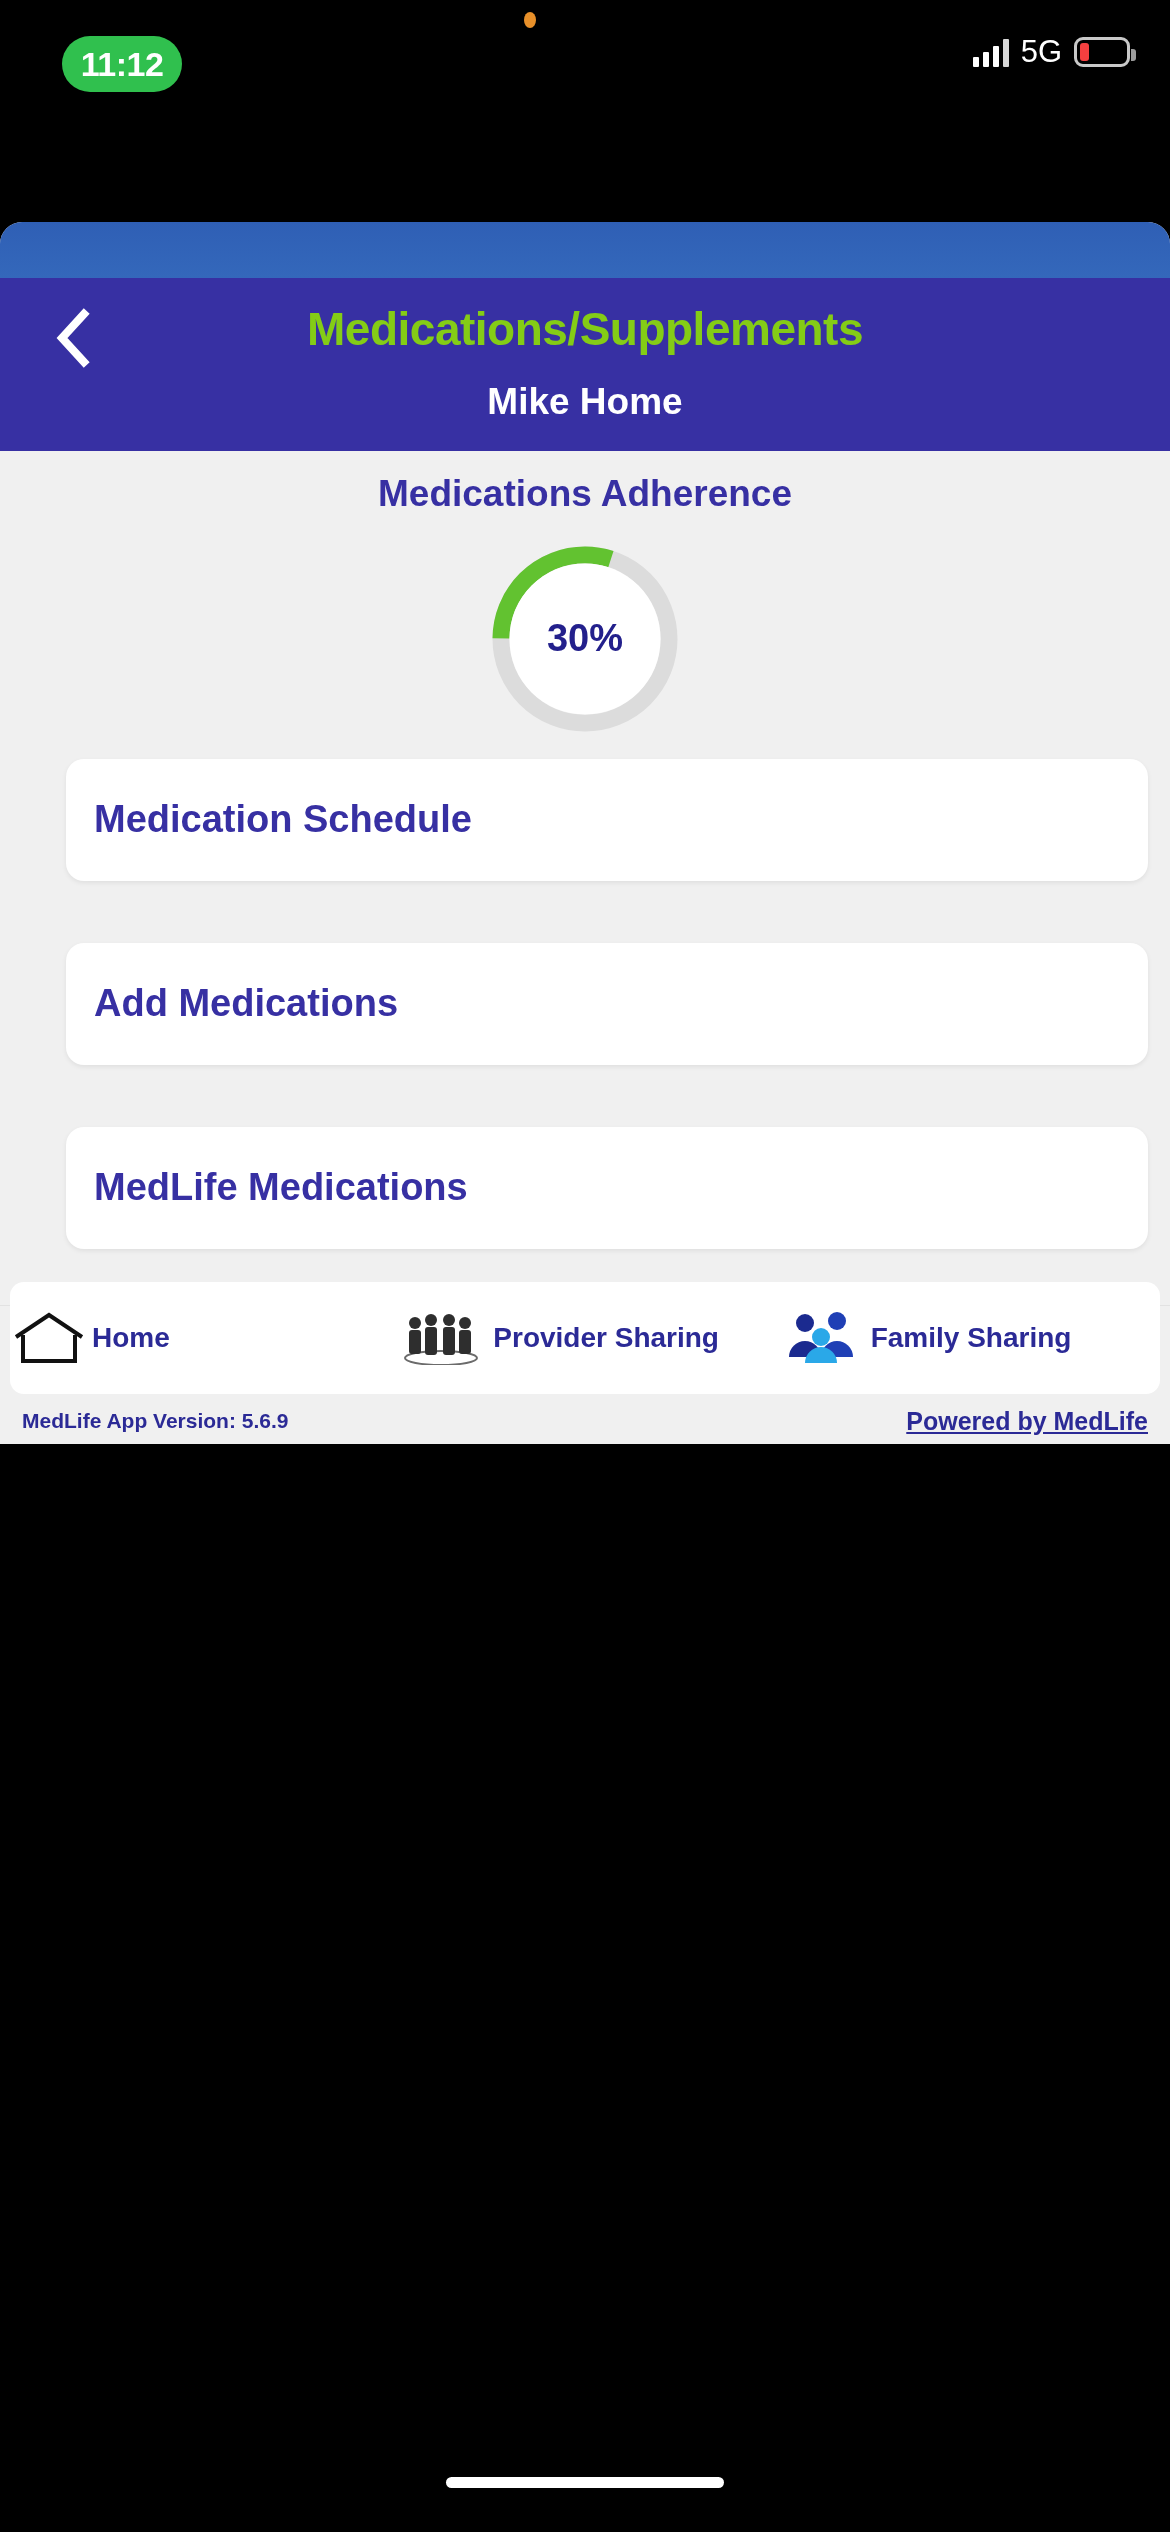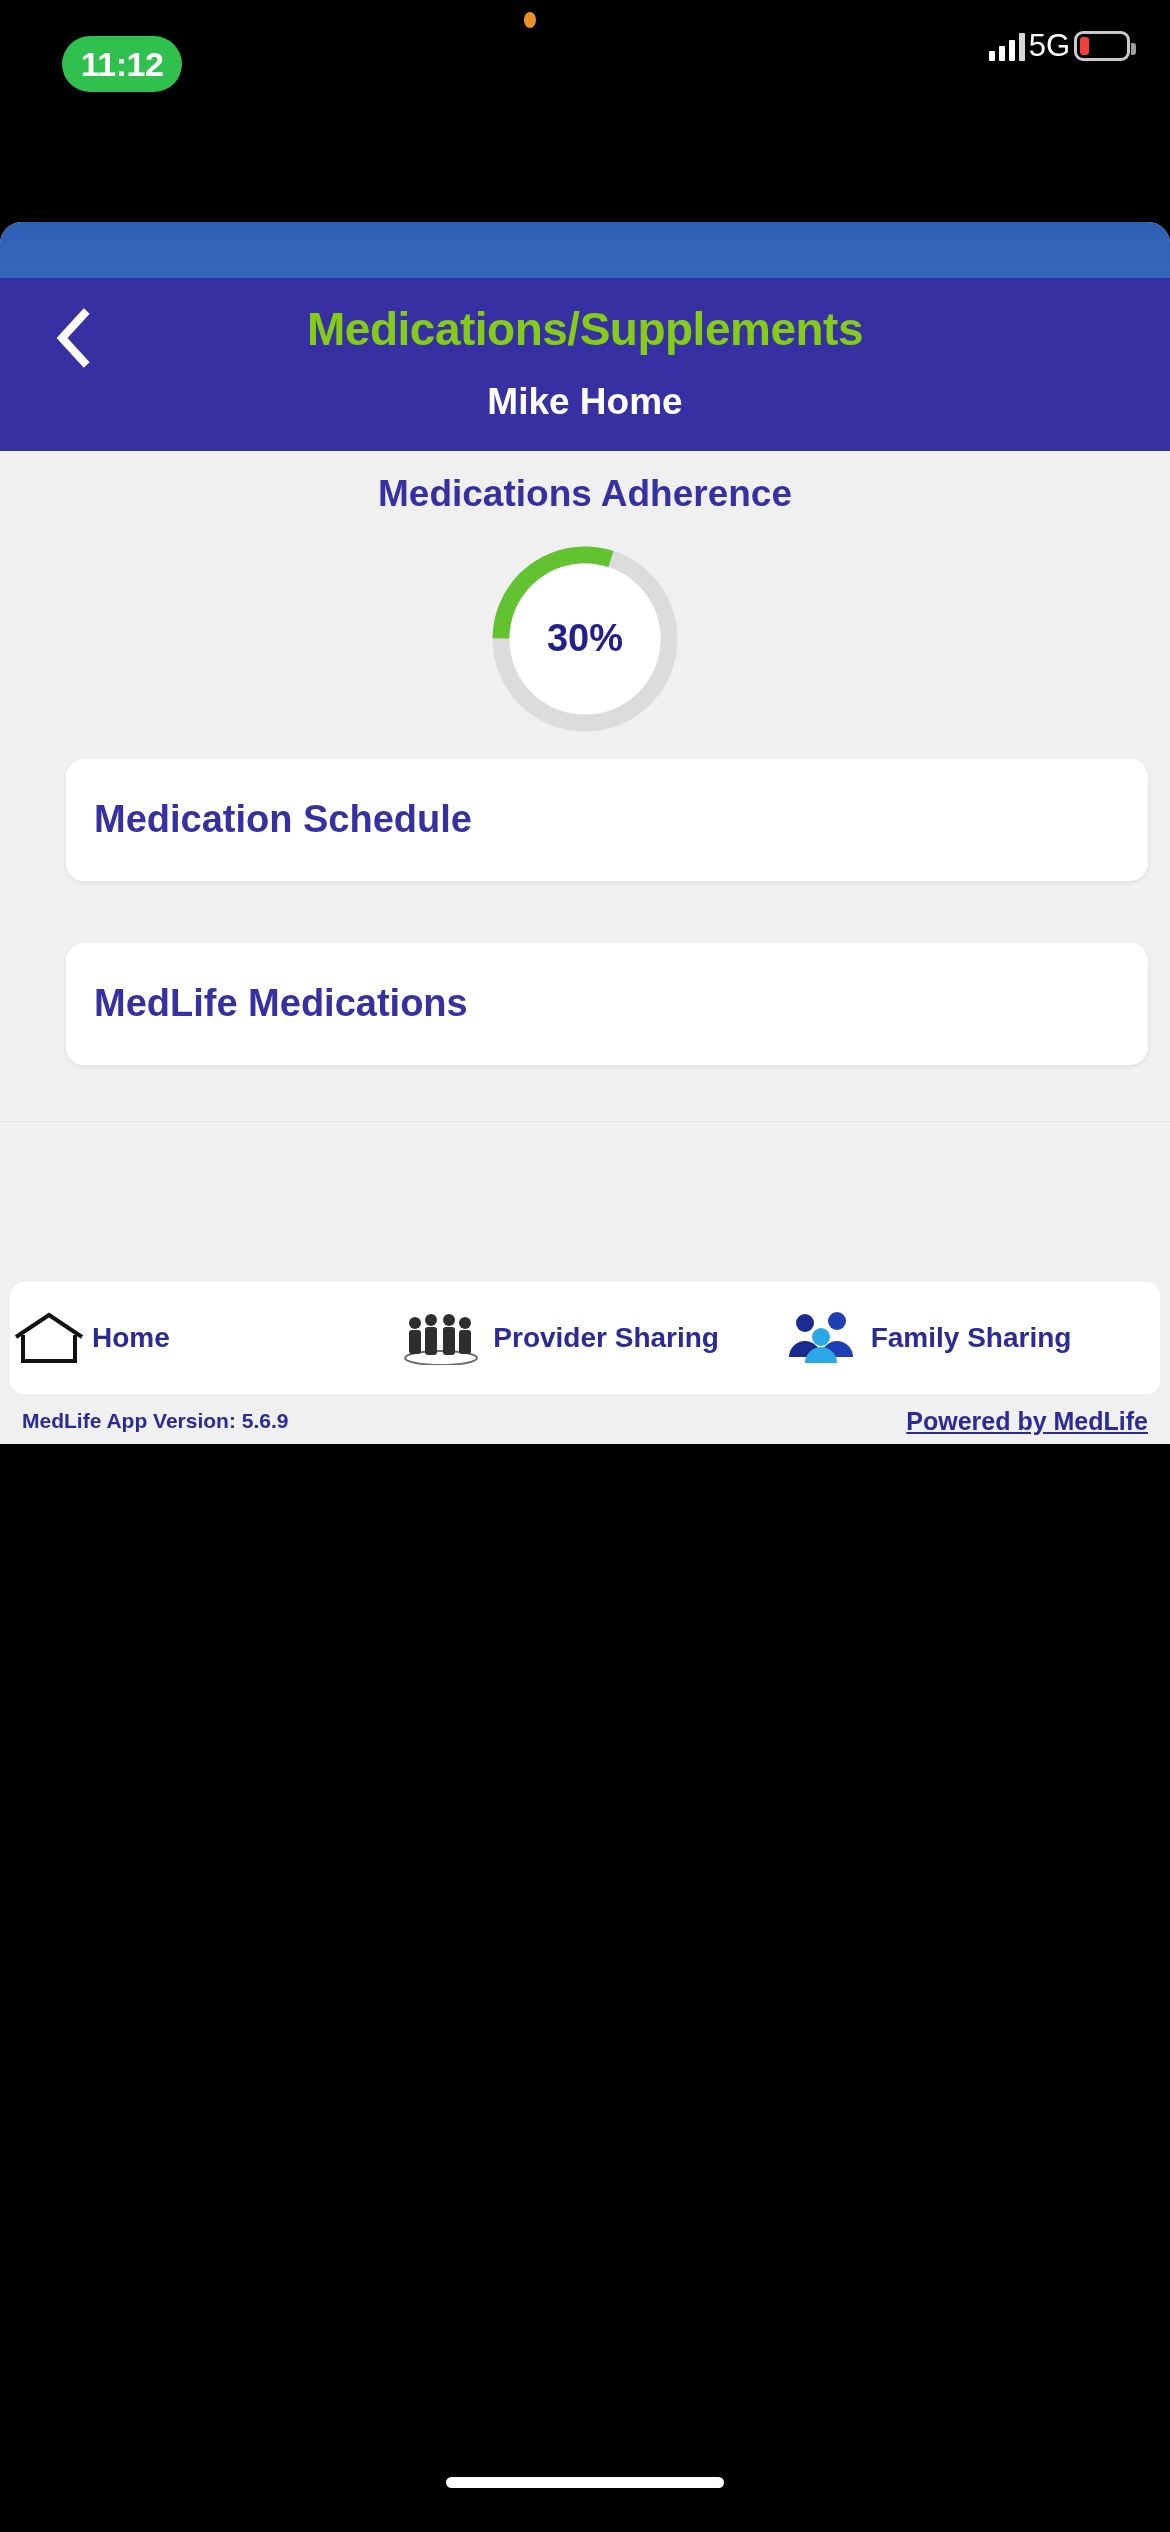--- a/index.html
+++ b/index.html
@@ -14,21 +14,21 @@
   
   .statusbar { position:absolute; top:0; left:0; width:1170px; height:140px; }
   .time-pill {
     position:absolute; left:62px; top:36px;
     width:120px; height:56px; border-radius:28px;
     background:#30c04e;
     display:flex; align-items:center; justify-content:center;
   }
   .time-pill span { color:#fff; font-size:34px; font-weight:bold; letter-spacing:-0.5px; }
   .rec-dot { position:absolute; left:524px; top:12px; width:12px; height:16px; border-radius:50%; background:#e8902a; }
-  .status-right { position:absolute; right:40px; top:28px; display:flex; align-items:center; gap:4px; }
+  .status-right { position:absolute; right:40px; top:34px; display:flex; align-items:center; gap:12px; }
   .bars { display:flex; align-items:flex-end; gap:4px; height:30px; }
   .bars i { display:block; width:6px; background:#fff; border-radius:1px; }
   .bars i:nth-child(1){height:10px;} .bars i:nth-child(2){height:15px;}
   .bars i:nth-child(3){height:21px;} .bars i:nth-child(4){height:28px; background:#d8d8d8;}
   .netlabel { color:#fff; font-size:31px; font-weight:500; }
   .battery { position:relative; width:56px; height:30px; border:3px solid #c9c9c9; border-radius:9px; display:flex; align-items:center; }
   .battery::after { content:""; position:absolute; right:-9px; top:9px; width:5px; height:12px; background:#9c9c9c; border-radius:0 3px 3px 0; }
   .battery i { display:block; height:18px; width:9px; background:#f43f3f; border-radius:3px; margin-left:3px; }
 
   
@@ -136,20 +136,23 @@
             <circle cx="100" cy="100" r="84" fill="none" stroke="#62c230" stroke-width="17" stroke-dasharray="158.3362697409256 369.4512960621597" stroke-dashoffset="-395.84067435231395"></circle>
             <circle cx="100" cy="100" r="75.5" fill="#ffffff"></circle>
           </svg>
           <div class="gauge-label">30%</div>
         </div>
       </div>
 
       <div class="cards">
         <div class="card">
           <div class="card-label">Medication Schedule</div>
+        </div>
+        <div class="card">
+          <div class="card-label">Add Medications</div>
         </div>
         <div class="card">
           <div class="card-label">MedLife Medications</div>
         </div>
       </div>
 
       <div class="divider"></div>
     </div>
 
     <div class="navbar">

